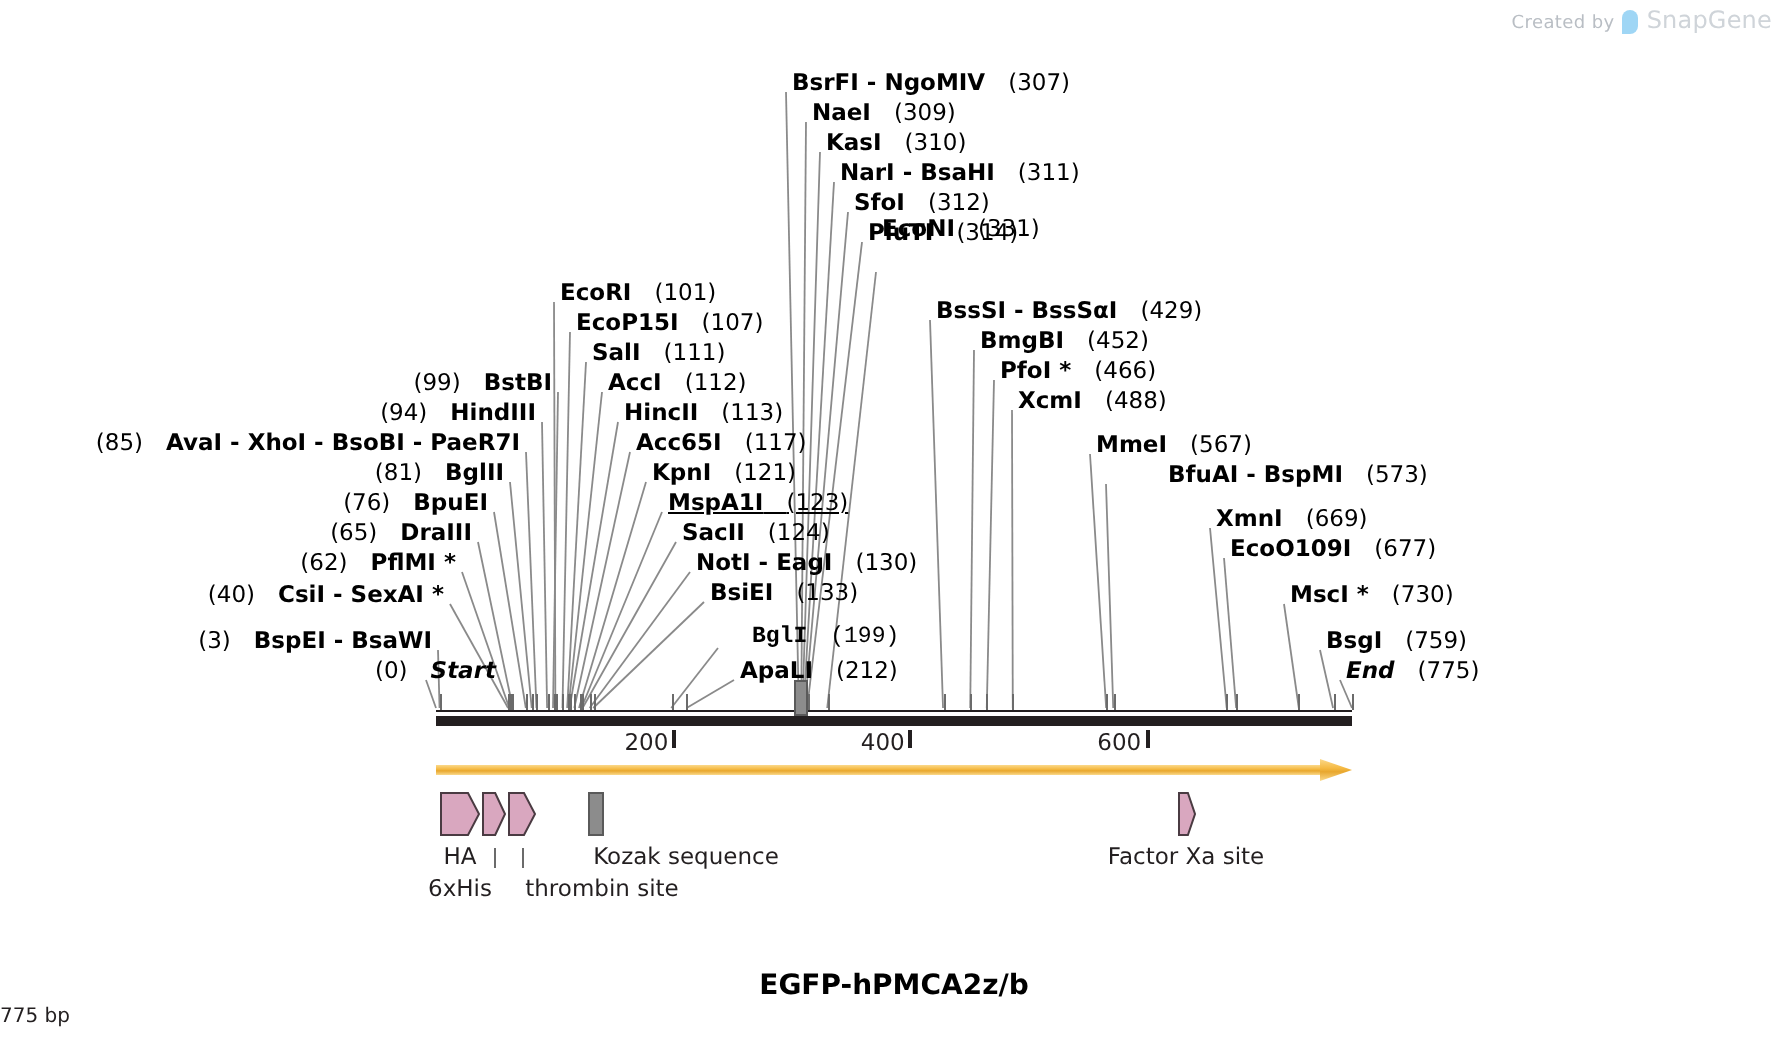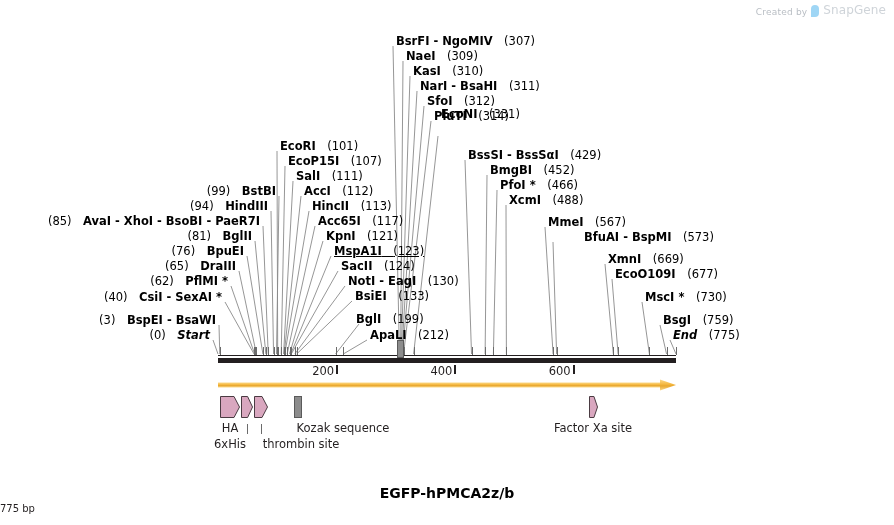--- a/index.html
+++ b/index.html
@@ -124,32 +124,32 @@
     <div class="lbl" style="top: 155px; left: 288px;"><span class="nm">EcoP15I</span><span class="star"></span> <span class="pos">(107)</span></div>
     <div class="lbl" style="top: 170px; left: 296px;"><span class="nm">SalI</span><span class="star"></span> <span class="pos">(111)</span></div>
     <div class="lbl" style="top: 185px; left: 304px;"><span class="nm">AccI</span><span class="star"></span> <span class="pos">(112)</span></div>
     <div class="lbl" style="top: 200px; left: 312px;"><span class="nm">HincII</span><span class="star"></span> <span class="pos">(113)</span></div>
     <div class="lbl" style="top: 215px; left: 318px;"><span class="nm">Acc65I</span><span class="star"></span> <span class="pos">(117)</span></div>
     <div class="lbl" style="top: 230px; left: 326px;"><span class="nm">KpnI</span><span class="star"></span> <span class="pos">(121)</span></div>
     <div class="lbl" style="top: 245px; left: 334px; text-decoration: underline;"><span class="nm">MspA1I</span><span class="star"></span> <span class="pos">(123)</span></div>
     <div class="lbl" style="top: 260px; left: 341px;"><span class="nm">SacII</span><span class="star"></span> <span class="pos">(124)</span></div>
     <div class="lbl" style="top: 275px; left: 348px;"><span class="nm">NotI - EagI</span><span class="star"></span> <span class="pos">(130)</span></div>
     <div class="lbl" style="top: 290px; left: 355px;"><span class="nm">BsiEI</span><span class="star"></span> <span class="pos">(133)</span></div>
-    <div class="lbl" style="top: 313px; left: 356px;"><span class="nm">BglI</span><span class="star"></span> <span class="pos">(199)</span></div>
+    <div class="lbl" style="top: 313px; left: 376px; font-family: Liberation Mono, monospace;"><span class="nm">BglI</span><span class="star"></span> <span class="pos">(199)</span></div>
     <div class="lbl" style="top: 329px; left: 370px;"><span class="nm">ApaLI</span><span class="star"></span> <span class="pos">(212)</span></div>
     <div class="lbl rt" style="top: 185px; left: 0px; width: 276px; text-align: right;"><span class="pos">(99)</span> <span class="nm">BstBI</span><span class="star"></span></div>
     <div class="lbl rt" style="top: 200px; left: 0px; width: 268px; text-align: right;"><span class="pos">(94)</span> <span class="nm">HindIII</span><span class="star"></span></div>
     <div class="lbl rt" style="top: 215px; left: 0px; width: 260px; text-align: right;"><span class="pos">(85)</span> <span class="nm">AvaI - XhoI - BsoBI - PaeR7I</span><span class="star"></span></div>
     <div class="lbl rt" style="top: 230px; left: 0px; width: 252px; text-align: right;"><span class="pos">(81)</span> <span class="nm">BglII</span><span class="star"></span></div>
     <div class="lbl rt" style="top: 245px; left: 0px; width: 244px; text-align: right;"><span class="pos">(76)</span> <span class="nm">BpuEI</span><span class="star"></span></div>
     <div class="lbl rt" style="top: 260px; left: 0px; width: 236px; "><span class="pos">(65)</span> <span class="nm">DraIII</span><span class="star"></span></div>
     <div class="lbl rt" style="top: 275px; left: 0px; width: 228px; text-align: right;"><span class="pos">(62)</span> <span class="nm">PflMI</span><span class="star"> *</span></div>
     <div class="lbl rt" style="top: 291px; left: 0px; width: 222px; text-align: right;"><span class="pos">(40)</span> <span class="nm">CsiI - SexAI</span><span class="star"> *</span></div>
     <div class="lbl rt" style="top: 314px; left: 0px; width: 216px; text-align: right;"><span class="pos">(3)</span> <span class="nm">BspEI - BsaWI</span><span class="star"></span></div>
-    <div class="lbl italic rt" style="top: 329px; left: 0px; width: 210px; text-align: right;"><span class="pos">(0)</span> <span class="nm">Start</span><span class="star"></span></div>
+    <div class="lbl italic rt" style="top: 329px; left: 12px; width: 210px; text-align: right; padding-left: 26px;"><span class="pos">(0)</span> <span class="nm">Start</span><span class="star"></span></div>
   </div>
 
 <div id="ruler-base"></div>
 <div id="backbone"></div>
 <div id="ruler-ticks">
     <div class="tick" style="left: 336.194px;"></div>
     <div class="ticklab" style="left: 336.194px;">200</div>
     <div class="tick" style="left: 454.387px;"></div>
     <div class="ticklab" style="left: 454.387px;">400</div>
     <div class="tick" style="left: 572.581px;"></div>

